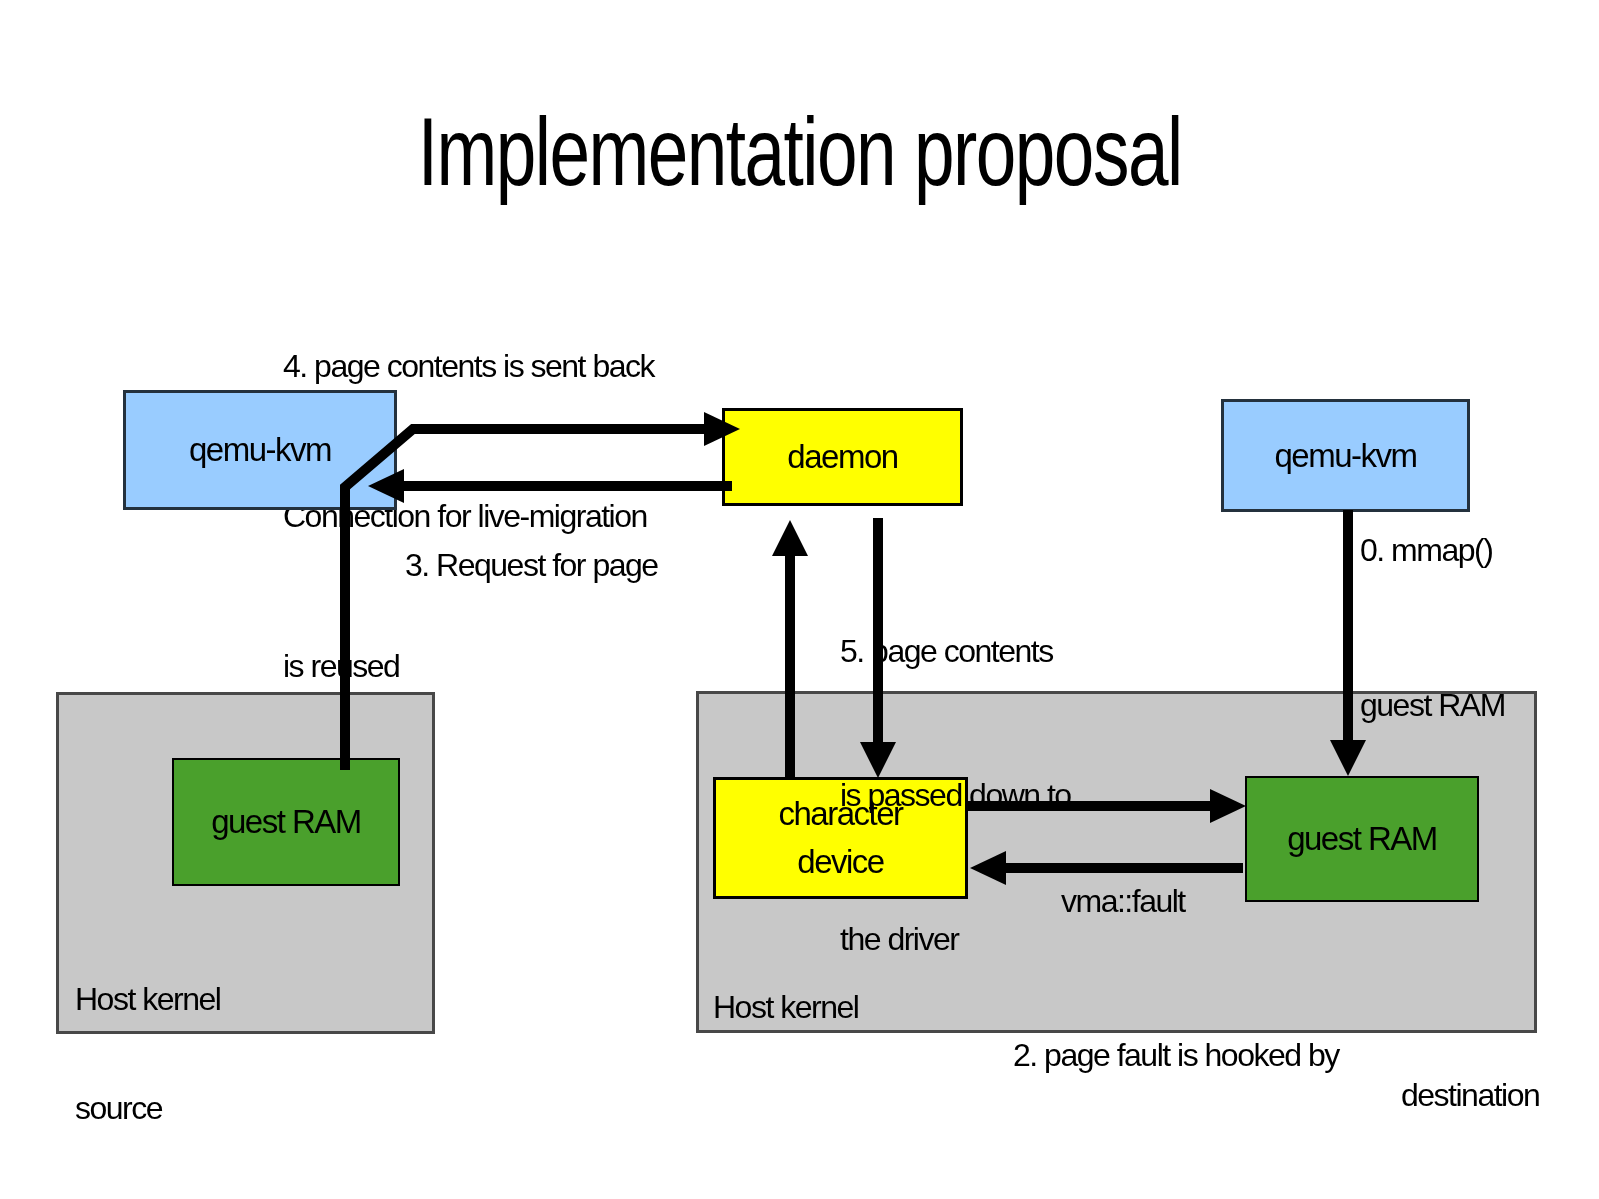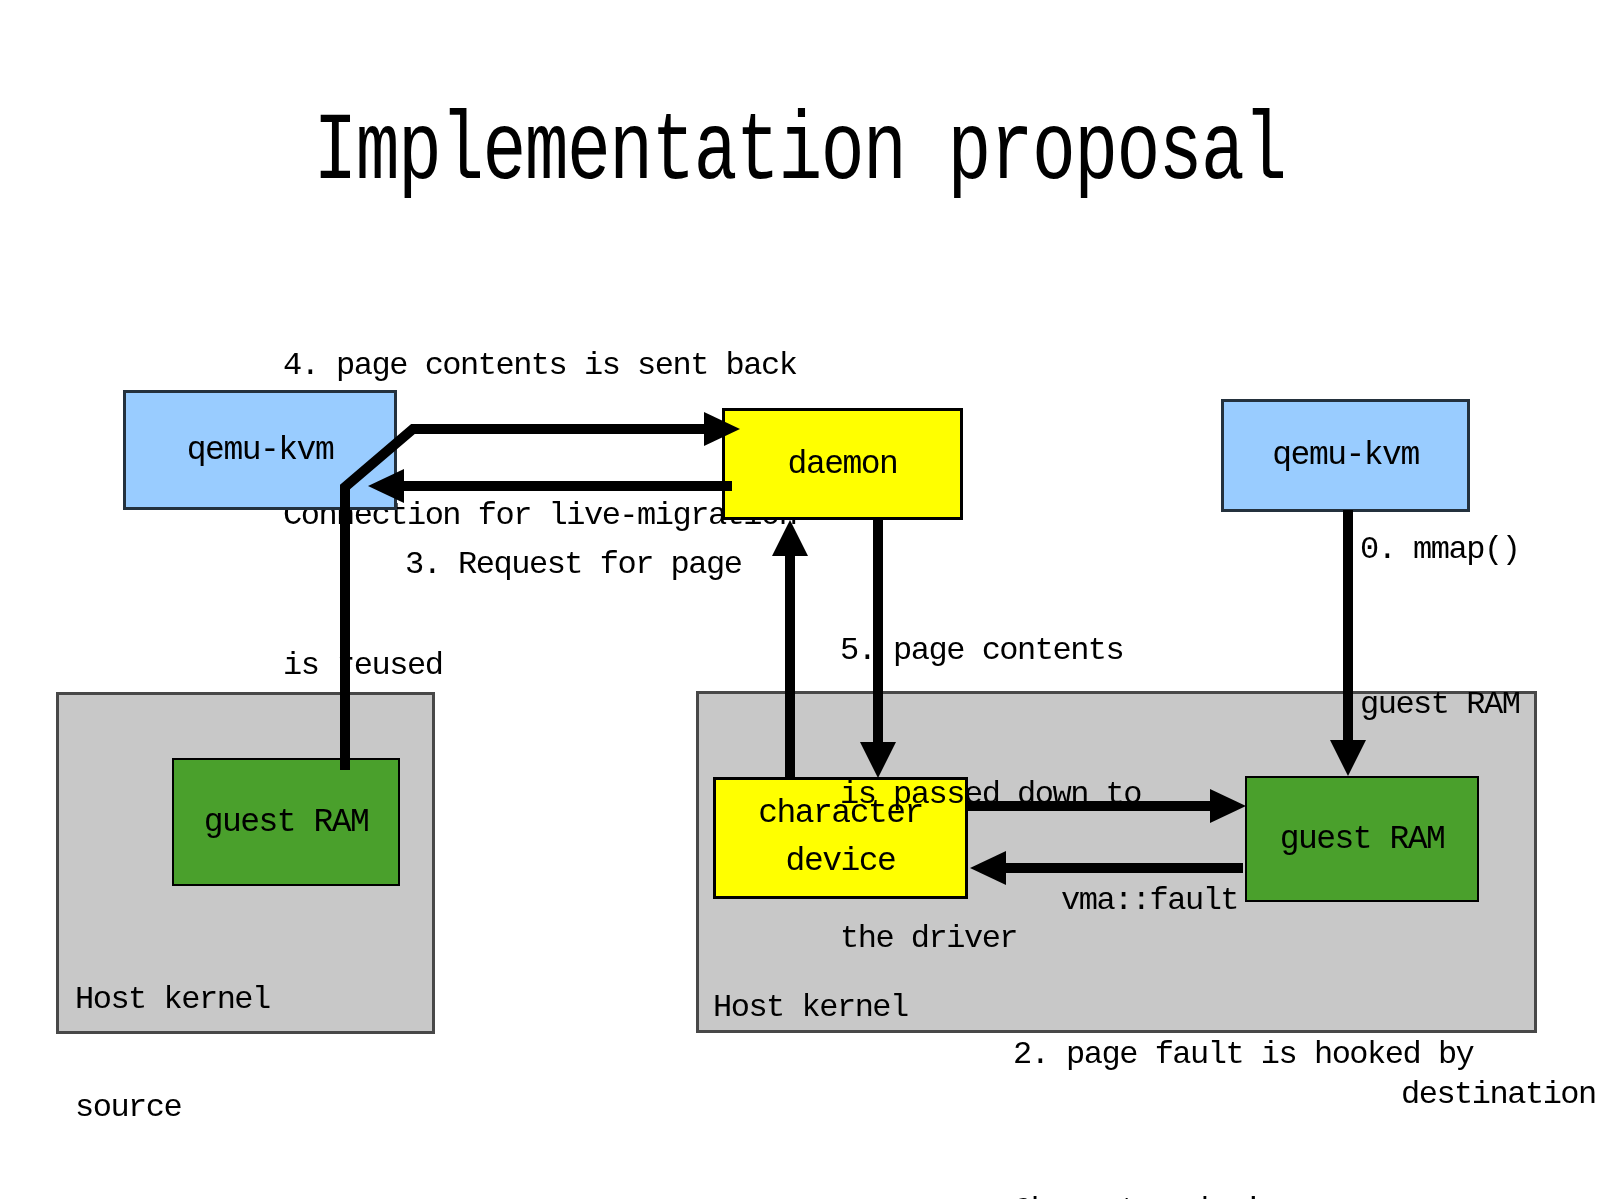--- a/index.html
+++ b/index.html
@@ -1,17 +1,17 @@
 <!DOCTYPE html>
 <html><head>
 <meta charset="utf-8">
 <style>
   html,body{margin:0;padding:0;background:#fff;}
   #canvas{position:relative;width:1599px;height:1199px;background:#ffffff;overflow:hidden;
-          font-family:Liberation Mono, monospace;color:#000;}
+          font-family:Liberation Sans, sans-serif;color:#000;}
   .title-wrap{position:absolute;left:0;top:82px;width:1599px;height:140px;
               display:flex;align-items:center;justify-content:center;}
   .title{font-size:96px;letter-spacing:-2px;display:inline-block;
          transform:scaleX(.76);transform-origin:center;white-space:nowrap;}
   .t{position:absolute;font-size:32px;letter-spacing:-1.5px;line-height:48px;white-space:pre;}
   .box{position:absolute;box-sizing:border-box;display:flex;flex-direction:column;
        align-items:center;justify-content:center;font-size:33px;letter-spacing:-1.5px;}
   .blue{background:#99ccff;border:3px solid #24313d;}
   .yellow{background:#ffff00;border:3px solid #000000;}
   .green{background:#4aa02c;border:2px solid #000000;}
@@ -54,21 +54,21 @@
 
   <div class="box yellow" style="left:713px;top:777px;width:255px;height:122px;line-height:48px;">
     <div>character</div>
     <div>device</div>
   </div>
 
   <div class="box blue" style="left:123px;top:390px;width:274px;height:120px;">
     <span>qemu-kvm</span>
   </div>
 
-  <div class="box yellow" style="left:722px;top:408px;width:241px;height:112px;">
+  <div class="box yellow" style="left:722px;top:408px;width:241px;height:98px;">
     <span>daemon</span>
   </div>
 
   <div class="box blue" style="left:1221px;top:399px;width:249px;height:113px;">
     <span>qemu-kvm</span>
   </div>
 
   <svg width="1599" height="1199" viewBox="0 0 1599 1199">
     <g>
       <polyline class="al" points="345,770 345,487 413,429 706,429"></polyline>

